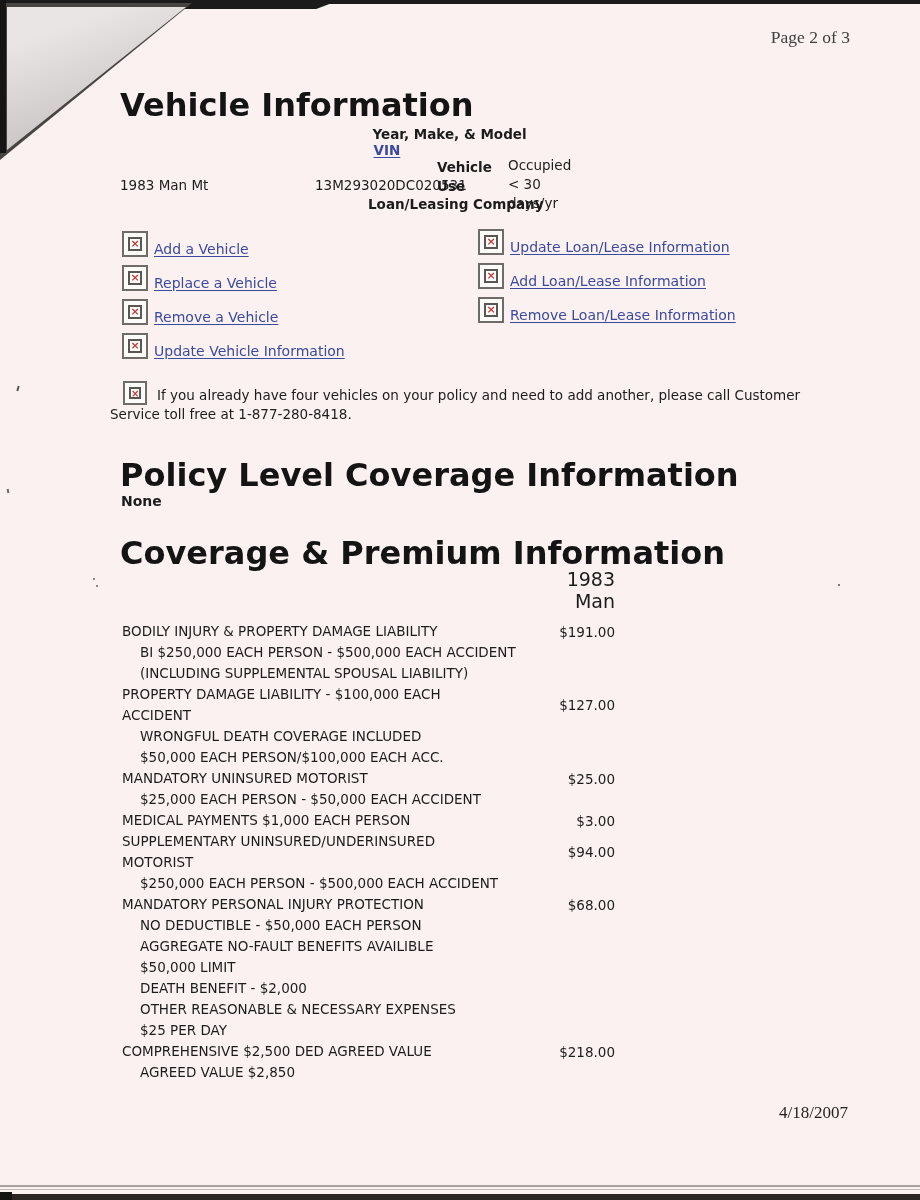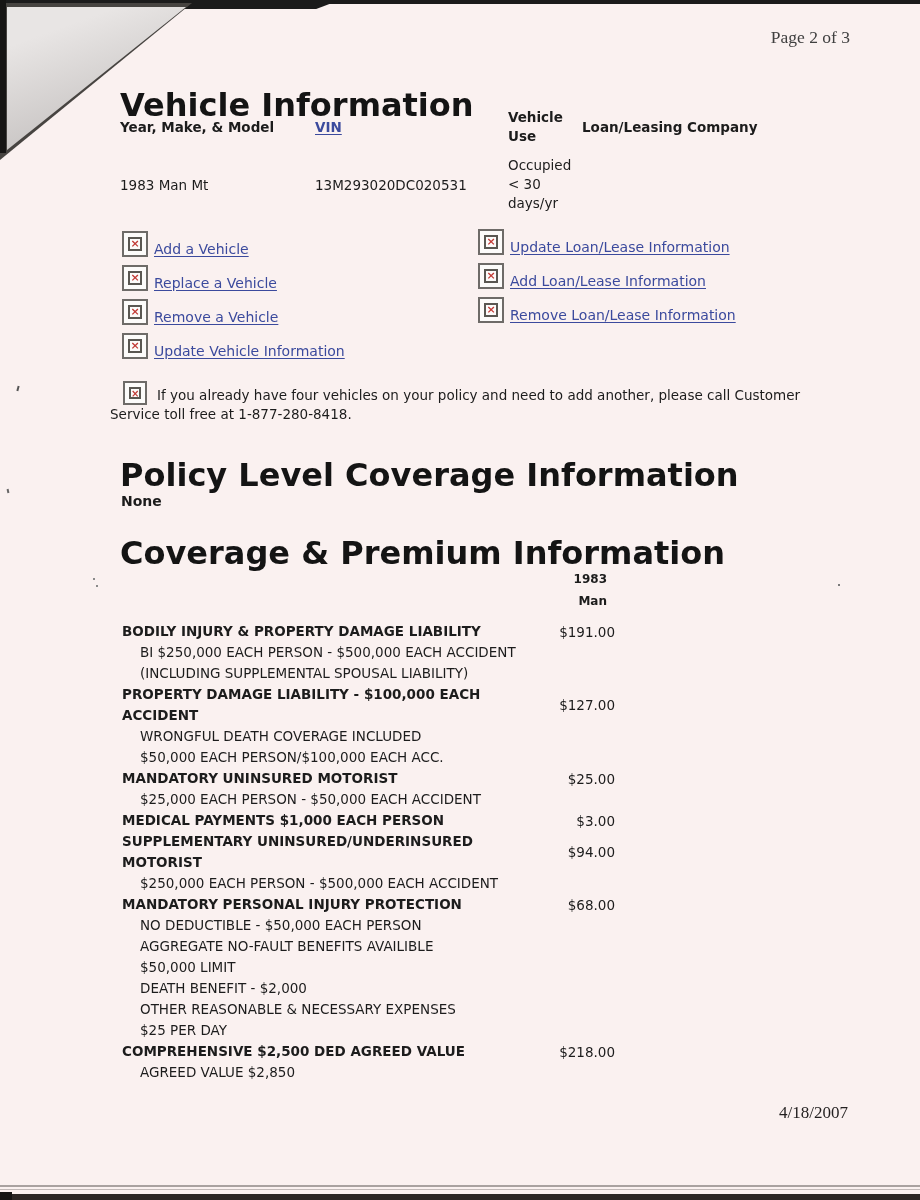--- a/index.html
+++ b/index.html
@@ -39,21 +39,21 @@
   .page-num  { top:27px;  right:70px; font-size:17.5px; color:#404040; }
   .doc-date  { top:1103px; right:72px; font-size:17px; color:#221f1f; }
   h1.sec { font-size:32px; font-weight:bold; color:#141414; letter-spacing:0; }
   #veh-heading    { top:86px;  left:120px; }
   #policy-heading { top:456px; left:120px; }
   #cov-heading    { top:534px; left:120px; }
   #policy-none    { top:493px; left:121px; font-size:14px; font-weight:bold; }
 
   
   .vrow { display:flex; align-items:center; left:120px; width:700px; }
-  #veh-head-row { top:108px; font-weight:bold; font-size:13.5px; }
+  #veh-head-row { top:126px; font-weight:bold; font-size:13.5px;flex-direction:column; }
   #veh-data-row { top:156px; font-size:13.5px; }
   .vc1 { width:195px; }
   .vc2 { width:193px; }
   .vc3 { width:66px; line-height:19px; }
   .vc4 { width:220px; padding-left:8px; white-space:nowrap; }
   a.lnk { color:#3b4a9d; text-decoration:underline; text-underline-offset:2px; cursor:pointer; }
   .vin-link { font-weight:bold; font-size:13.5px; }
 
   
   .bicon { width:26px; height:26px; flex:0 0 26px; background:#fcfbfa;
@@ -71,25 +71,25 @@
   .linklist { display:flex; flex-direction:column; }
   #veh-links  { left:122px; top:231px; }
   #loan-links { left:478px; top:229px; }
   .linkrow { display:flex; align-items:flex-end; gap:6px; height:26px; margin-bottom:8px; }
   .linkrow a { font-size:14px; line-height:16px; }
 
   
   #note { left:110px; top:381px; width:714px; font-size:13.5px; line-height:19.5px; }
 
   
-  #cov-colheader { top:569px; left:112px; width:497px; text-align:right;
-                   font-weight:bold; font-size:12px; line-height:21.5px; padding-right:2px; }
+  #cov-colheader { top:569px; left:120px; width:497px; text-align:right;
+                   font-weight:normal; font-size:19px; line-height:21.5px; padding-right:2px; }
   #cov-table { top:621px; left:122px; width:620px; font-size:13.5px; }
   .cov-main { display:flex; align-items:center; }
-  .cov-label { width:368px; font-weight:bold; line-height:21px; }
+  .cov-label { width:368px; font-weight:normal; line-height:21px; }
   .cov-amount { width:125px; text-align:right; }
   .cov-sub { margin-left:18px; line-height:21px; }
 </style>
 </head>
 <body>
 
 <div class="abs art-top1"></div>
 <div class="abs art-top2"></div>
 <div class="abs art-tri-dark"></div>
 <div class="abs art-tri"></div>

